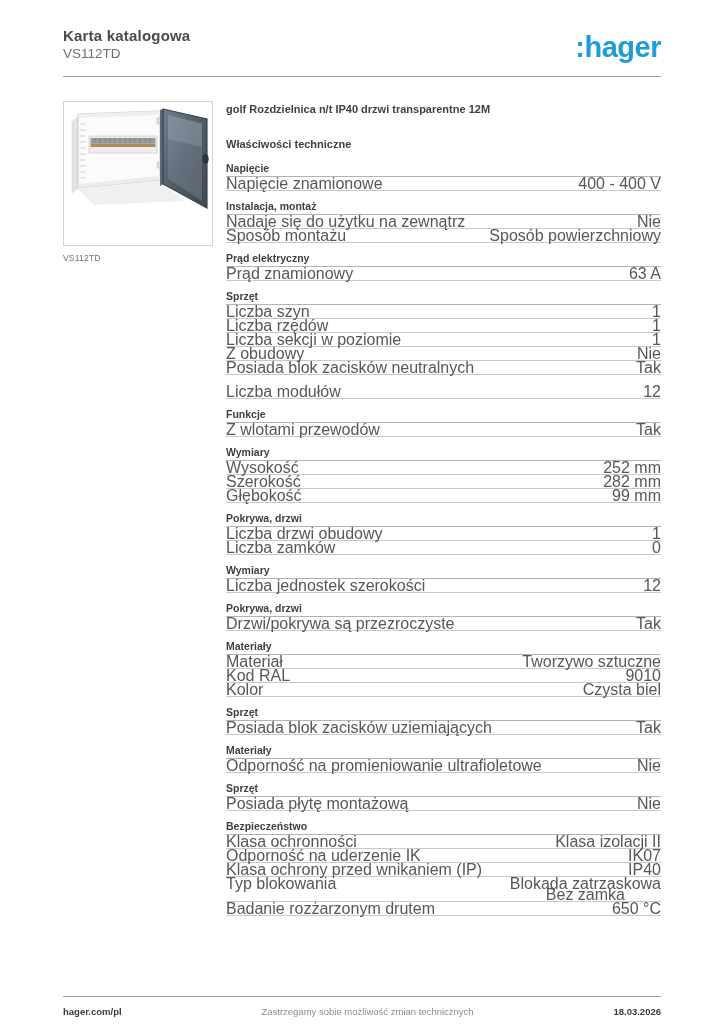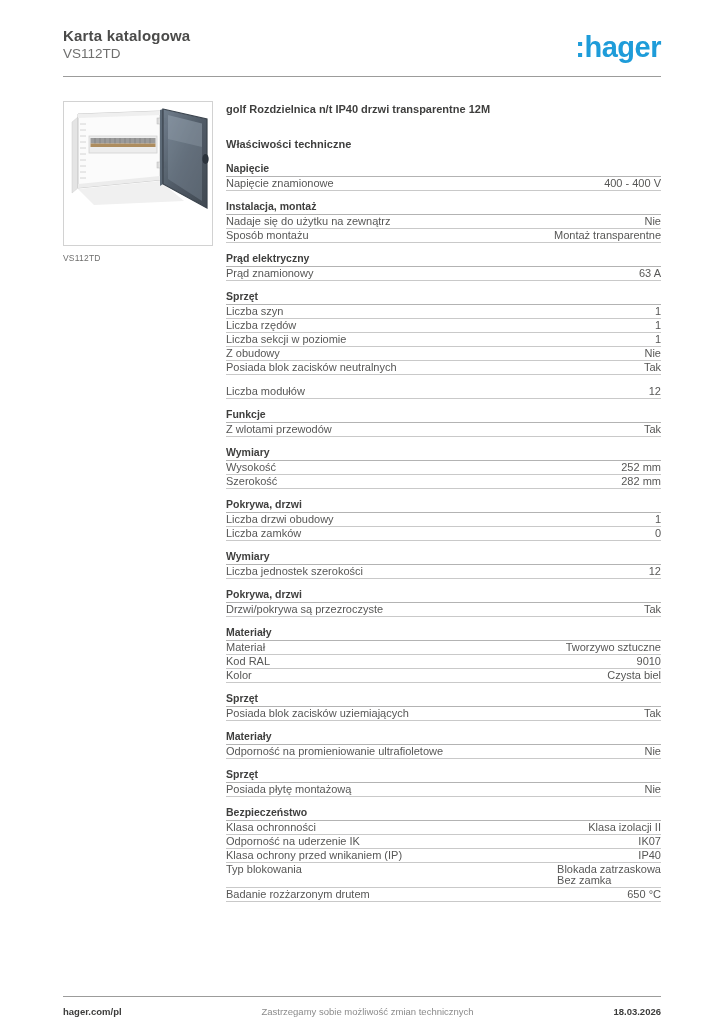--- a/index.html
+++ b/index.html
@@ -25,24 +25,24 @@
   .content-col { flex:1; margin-left:13px; min-width:0; }
   .product-title { font-size:11px; font-weight:bold; color:#3f3f3e; line-height:13px; margin-top:2px; }
   .props-heading { margin-top:22px; font-size:11px; font-weight:bold; color:#3f3f3e; line-height:13px; }
   
   .sections { margin-top:2px; }
   .section { margin-top:10px; }
   .section:first-child { margin-top:12px; }
   .section-title { font-size:10.5px; font-weight:bold; color:#3f3f3e; line-height:11px;
                    padding-bottom:2px; border-bottom:1px solid #b3b3b3; }
   .spec-row { display:flex; justify-content:space-between; align-items:flex-start;
-              font-size:11px; line-height:11px; color:#575756;
+              font-size:16px; line-height:11px; color:#575756;
               padding:1px 0 1px 0; border-bottom:1px solid #c9c9c9; }
   .row-label { text-align:left; padding-right:12px; }
-  .row-value { text-align:left; white-space:pre-line; flex:none; max-width:60%; }
+  .row-value { text-align:center; white-space:pre-line; flex:none; max-width:60%; }
   
   .footer { position:absolute; left:57px; right:57px; top:988px;
             border-top:1px solid #9c9c9b; padding-top:9px;
             display:flex; align-items:center; font-size:9.5px; }
   .footer-url { font-weight:bold; color:#3c3c3b; flex:none; }
   .footer-disclaimer { flex:1; text-align:center; color:#8b8b8b; }
   .footer-date { font-weight:bold; color:#3c3c3b; flex:none; }
 </style>
 </head>
 <body>
@@ -140,21 +140,21 @@
   <div class="section">
     <div class="section-title">Instalacja, montaż</div>
     <div class="section-rows">
   <div class="spec-row">
     <span class="row-label">Nadaje się do użytku na zewnątrz</span>
     <span class="row-value">Nie</span>
   </div>
 
   <div class="spec-row">
     <span class="row-label">Sposób montażu</span>
-    <span class="row-value">Montaż transparentne</span>
+    <span class="row-value">Sposób powierzchniowy</span>
   </div>
 </div>
   </div>
 
   <div class="section">
     <div class="section-title">Prąd elektryczny</div>
     <div class="section-rows">
   <div class="spec-row">
     <span class="row-label">Prąd znamionowy</span>
     <span class="row-value">63 A</span>
@@ -217,20 +217,24 @@
   <div class="spec-row">
     <span class="row-label">Wysokość</span>
     <span class="row-value">252 mm</span>
   </div>
 
   <div class="spec-row">
     <span class="row-label">Szerokość</span>
     <span class="row-value">282 mm</span>
   </div>
 
+  <div class="spec-row">
+    <span class="row-label">Głębokość</span>
+    <span class="row-value">99 mm</span>
+  </div>
 </div>
   </div>
 
   <div class="section">
     <div class="section-title">Pokrywa, drzwi</div>
     <div class="section-rows">
   <div class="spec-row">
     <span class="row-label">Liczba drzwi obudowy</span>
     <span class="row-value">1</span>
   </div>

